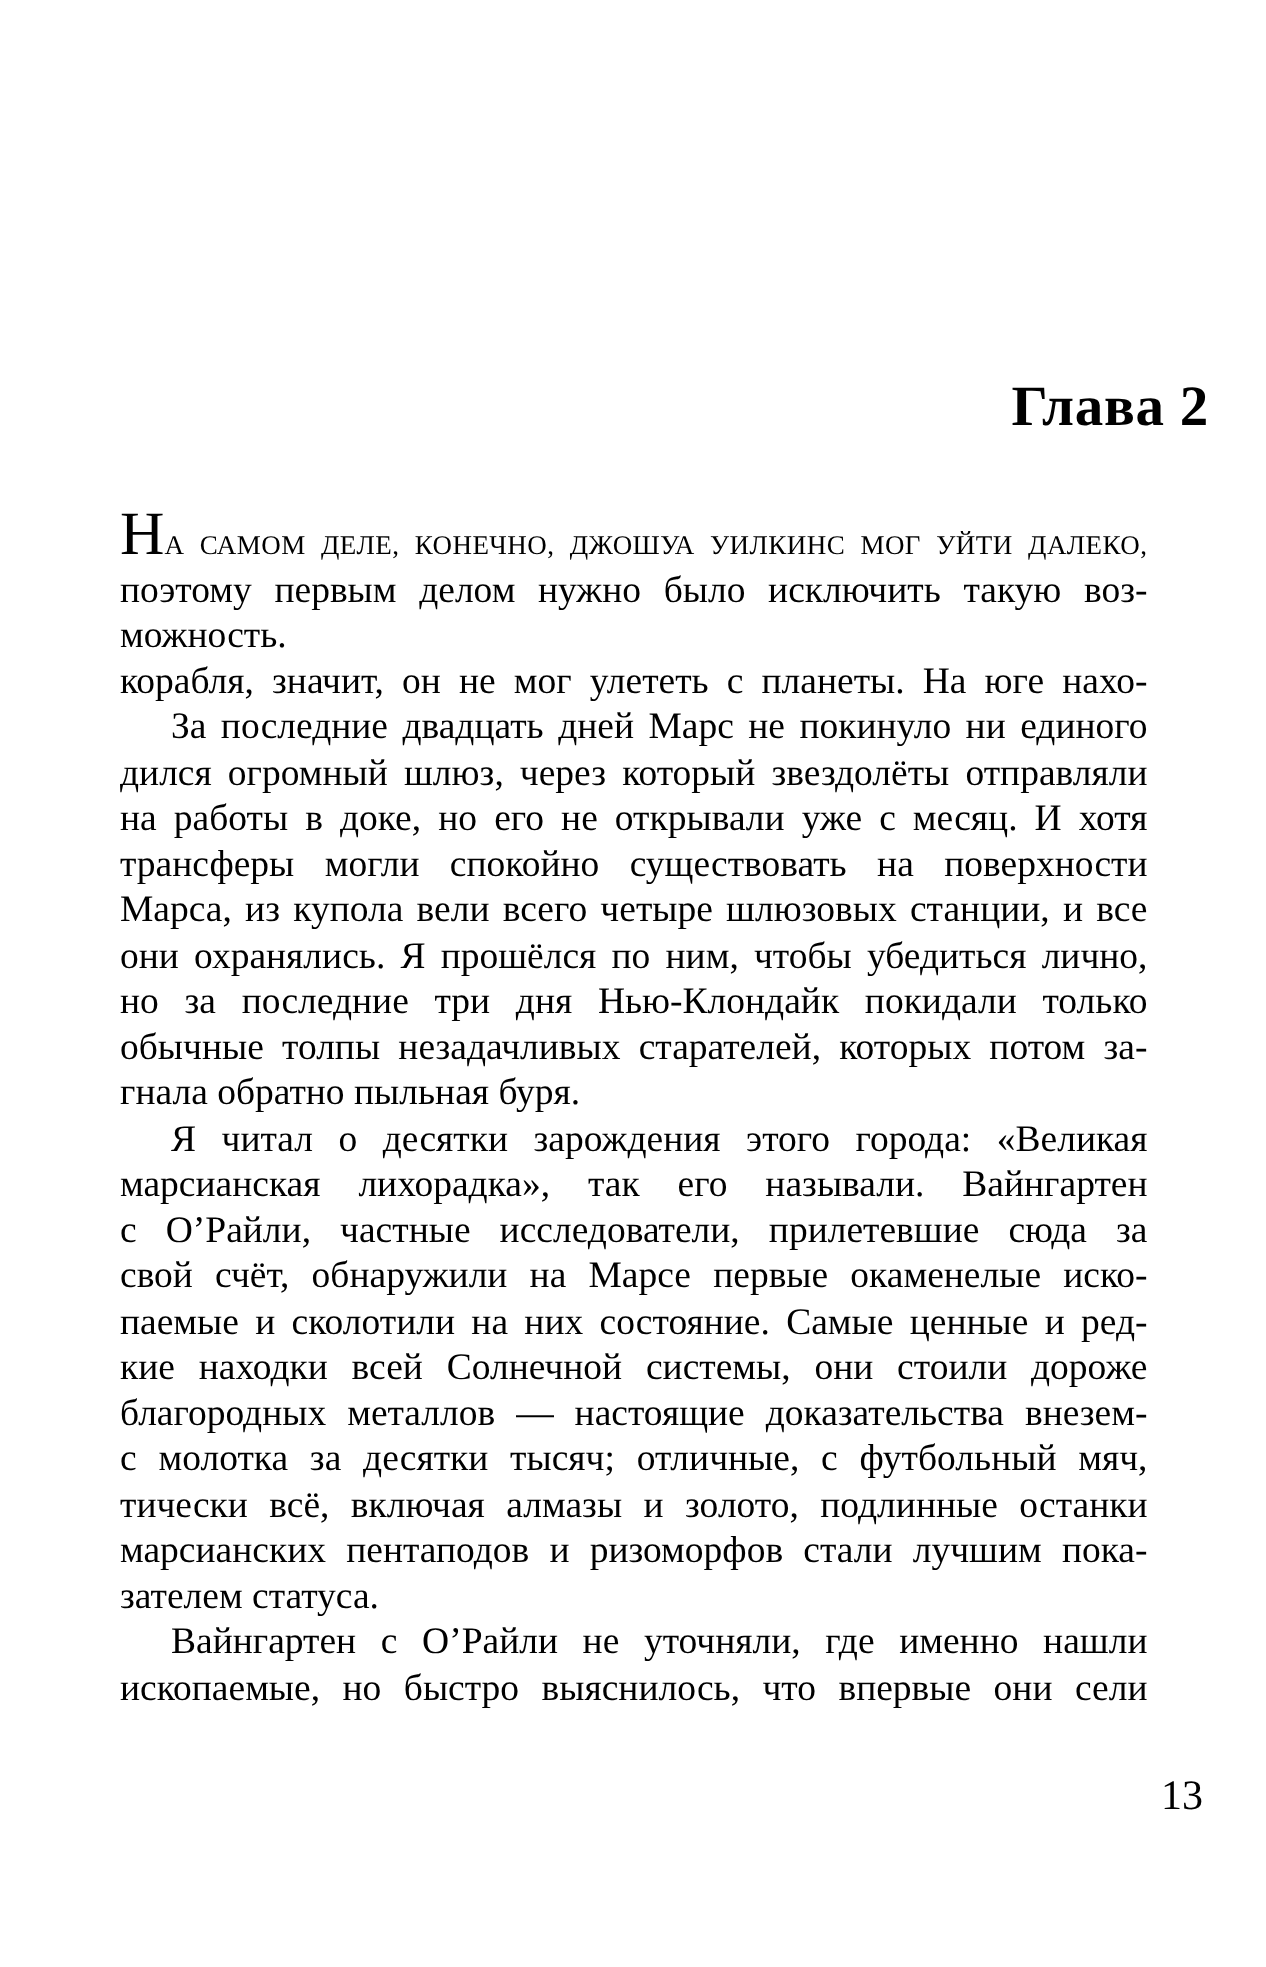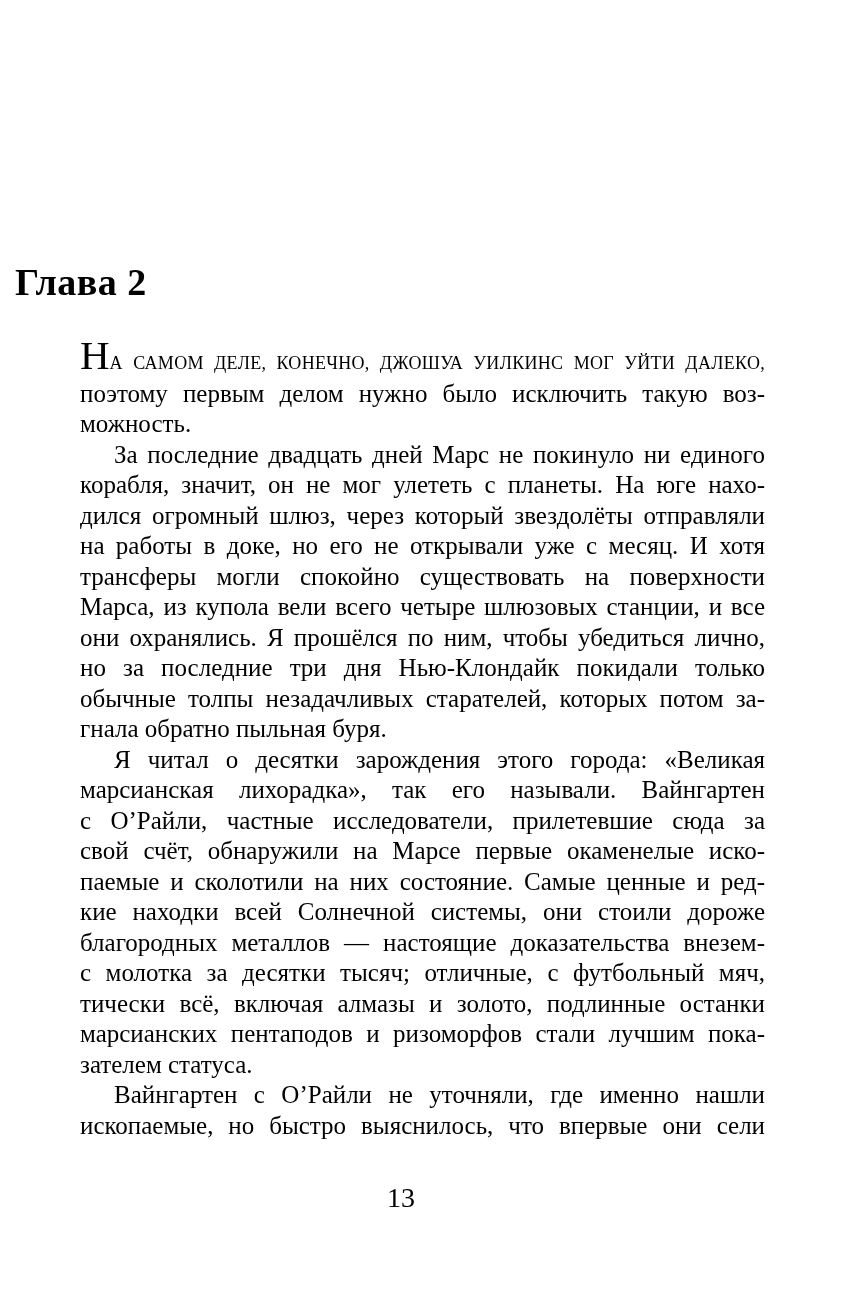--- a/index.html
+++ b/index.html
@@ -14,22 +14,22 @@
     background: #ffffff;
     color: #000000;
     font-family: "Liberation Serif", "DejaVu Serif", serif;
     overflow: hidden;
   }
   .chapter-title {
     position: absolute;
     top: 247px;
     left: 0;
     width: 802px;
-    margin: 15px;
-    text-align: left;
+    margin: 4px;
+    text-align: right;
     font-size: 38px;
     line-height: 40px;
     font-weight: bold;
     letter-spacing: 0.5px;
   }
   .text-block {
     position: absolute;
     left: 80px;
     top: 340px;
     width: 685px;
@@ -57,37 +57,37 @@
     font-size: 18px;
     line-height: 30.5px;
     text-transform: uppercase;
     letter-spacing: 0.3px;
   }
   .page-number {
     position: absolute;
     top: 1183px;
     left: 0;
     width: 802px;
-    text-align: center;
+    text-align: right;
     font-size: 28px;
     line-height: 30px;
   }
 </style>
 </head>
 <body>
 
 <div class="page">
   <h1 class="chapter-title">Глава 2</h1>
 
   <div class="text-block">
       <div class="line"><span class="lead-initial">Н</span><span class="lead-caps">а самом деле, конечно, Джошуа Уилкинс мог уйти далеко,</span></div>
       <div class="line">поэтому первым делом нужно было исключить такую воз-</div>
       <div class="line para-end">можность.</div>
+      <div class="line">корабля, значит, он не мог улететь с планеты. На юге нахо-</div>
       <div class="line indent">За последние двадцать дней Марс не покинуло ни единого</div>
-      <div class="line">корабля, значит, он не мог улететь с планеты. На юге нахо-</div>
       <div class="line">дился огромный шлюз, через который звездолёты отправляли</div>
       <div class="line">на работы в доке, но его не открывали уже с месяц. И хотя</div>
       <div class="line">трансферы могли спокойно существовать на поверхности</div>
       <div class="line">Марса, из купола вели всего четыре шлюзовых станции, и все</div>
       <div class="line">они охранялись. Я прошёлся по ним, чтобы убедиться лично,</div>
       <div class="line">но за последние три дня Нью-Клондайк покидали только</div>
       <div class="line">обычные толпы незадачливых старателей, которых потом за-</div>
       <div class="line para-end">гнала обратно пыльная буря.</div>
       <div class="line indent">Я читал о десятки зарождения этого города: «Великая</div>
       <div class="line">марсианская лихорадка», так его называли. Вайнгартен</div>

